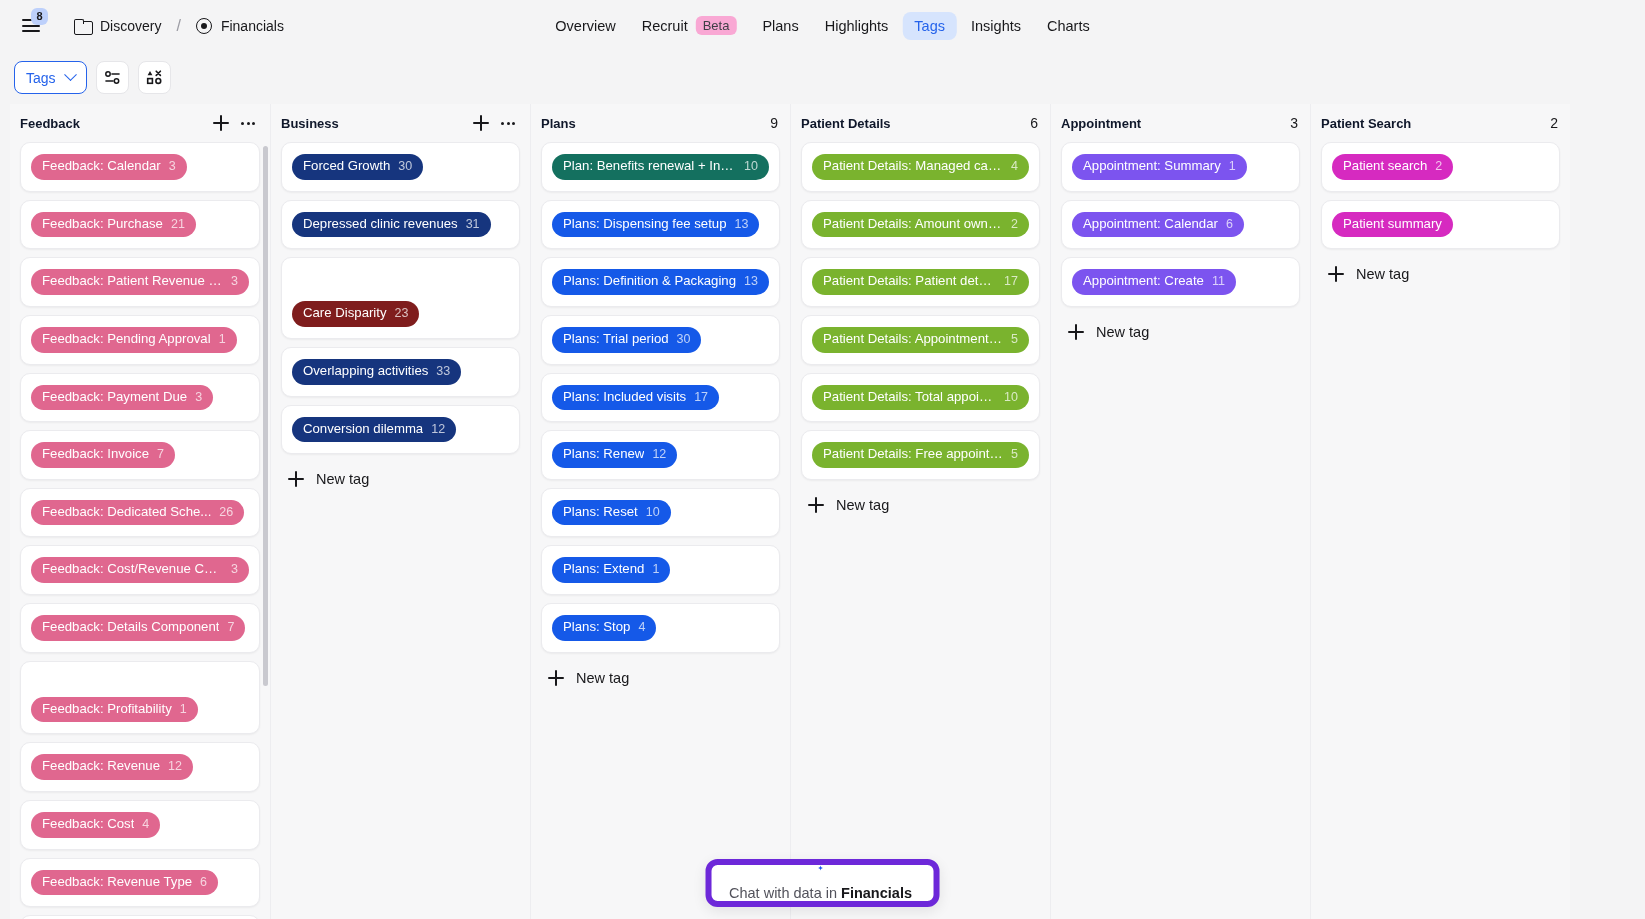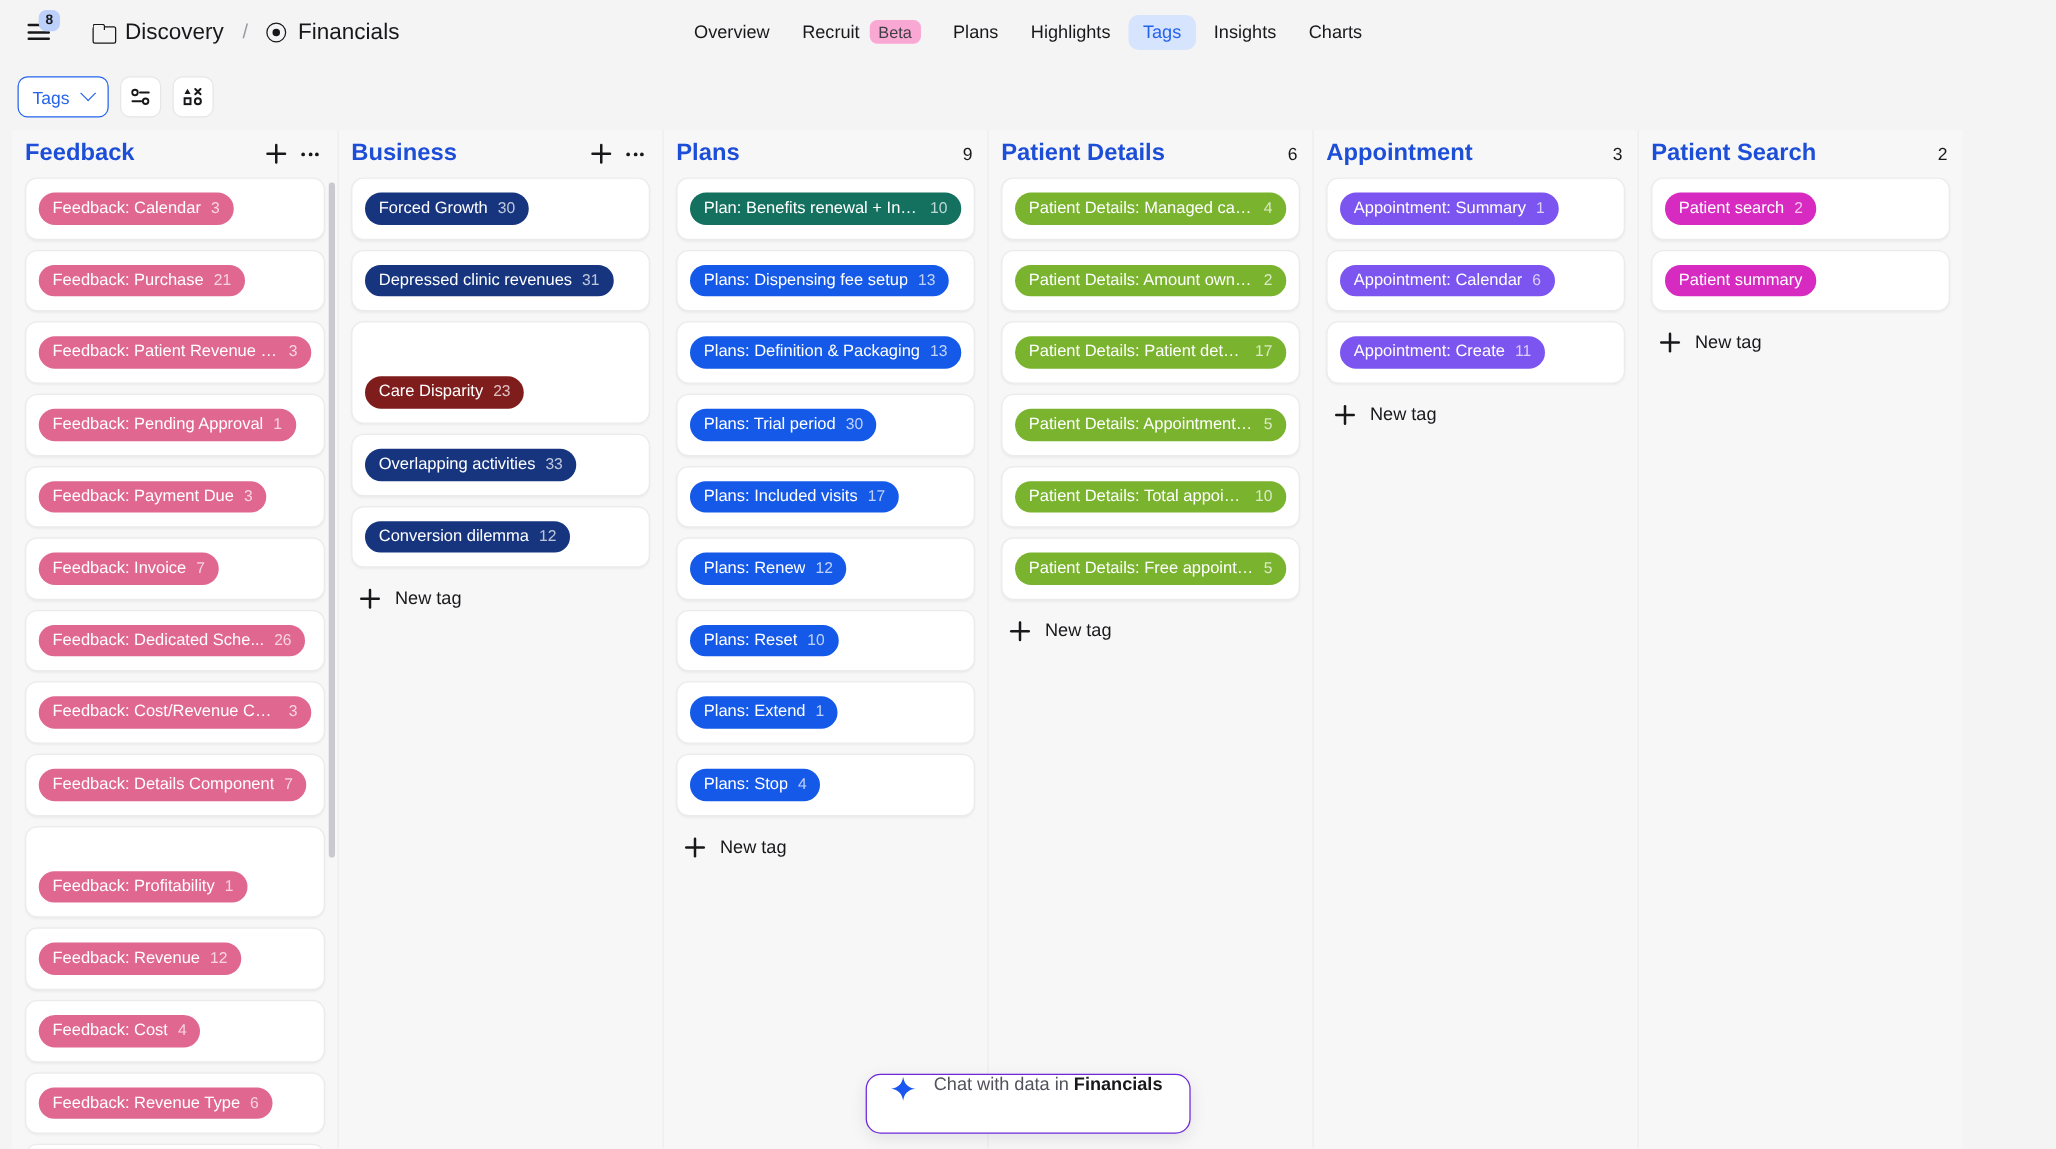--- a/index.html
+++ b/index.html
@@ -53,21 +53,21 @@
     display: flex; align-items: center;
     margin-left: 24px;
     gap: 10px;
   }
   .crumb {
     display: flex; align-items: center; gap: 9px;
     cursor: pointer;
     padding: 3px 2px;
     border-radius: 6px;
   }
-  .crumb-label { font-size: 18px; color: #18181b; }
+  .crumb-label { font-size: 14px; color: #18181b; }
   .crumb-sep { color: #9b9ba3; font-size: 16px; padding: 0 3px; }
 
   .folder-icon { width: 17px; height: 14px; position: relative; display:block; }
   .folder-icon::before {
     content: ""; position: absolute; left:0; top: 2px;
     width: 17px; height: 12px; border: 1.8px solid #18181b; border-radius: 2px;
   }
   .folder-icon::after {
     content: ""; position: absolute; left: 0; top: 0px;
     width: 8px; height: 4px; border: 1.8px solid #18181b; border-bottom: none;
@@ -161,23 +161,23 @@
   }
   .column:first-child { border-left: none; }
   .col-header {
     display: flex;
     align-items: center;
     height: 38px;
     padding: 0 12px 0 10px;
     flex: 0 0 auto;
   }
   .col-title {
-    font-size: 19px;
+    font-size: 13px;
     font-weight: 700;
-    color: #1d4ed8;
+    color: #0f172a;
     flex: 1;
   }
   .col-count {
     font-size: 14px;
     color: #18181b;
     font-weight: 400;
   }
   .col-actions { display: flex; align-items: center; gap: 7px; }
   .plus-btn {
     width: 20px; height: 20px; position: relative; cursor: pointer;
@@ -254,28 +254,29 @@
   }
 
   
   .chat-pill {
     position: absolute;
     left: 50%;
     transform: translateX(-50%);
     bottom: 12px;
     height: 48px;
     display: flex;
-    align-items: flex-start;
+    align-items: center;
     gap: 14px;
     padding: 0 22px 0 18px;
     background: #ffffff;
-    border: 1px solid #6d28d9;
+    border: 6px solid #6d28d9;
     border-radius: 12px;
     box-shadow: 0 4px 14px rgba(16,16,20,0.09);
     cursor: pointer;
+    flex-direction: column;
   }
   .chat-text { font-size: 14.5px; color: #52525b; white-space: nowrap; }
   .chat-text b { color: #18181b; font-weight: 700; }
 </style>
 </head>
 <body>
 
 <div class="topbar">
   <div class="hamburger-wrap">
     <div class="hamburger">

